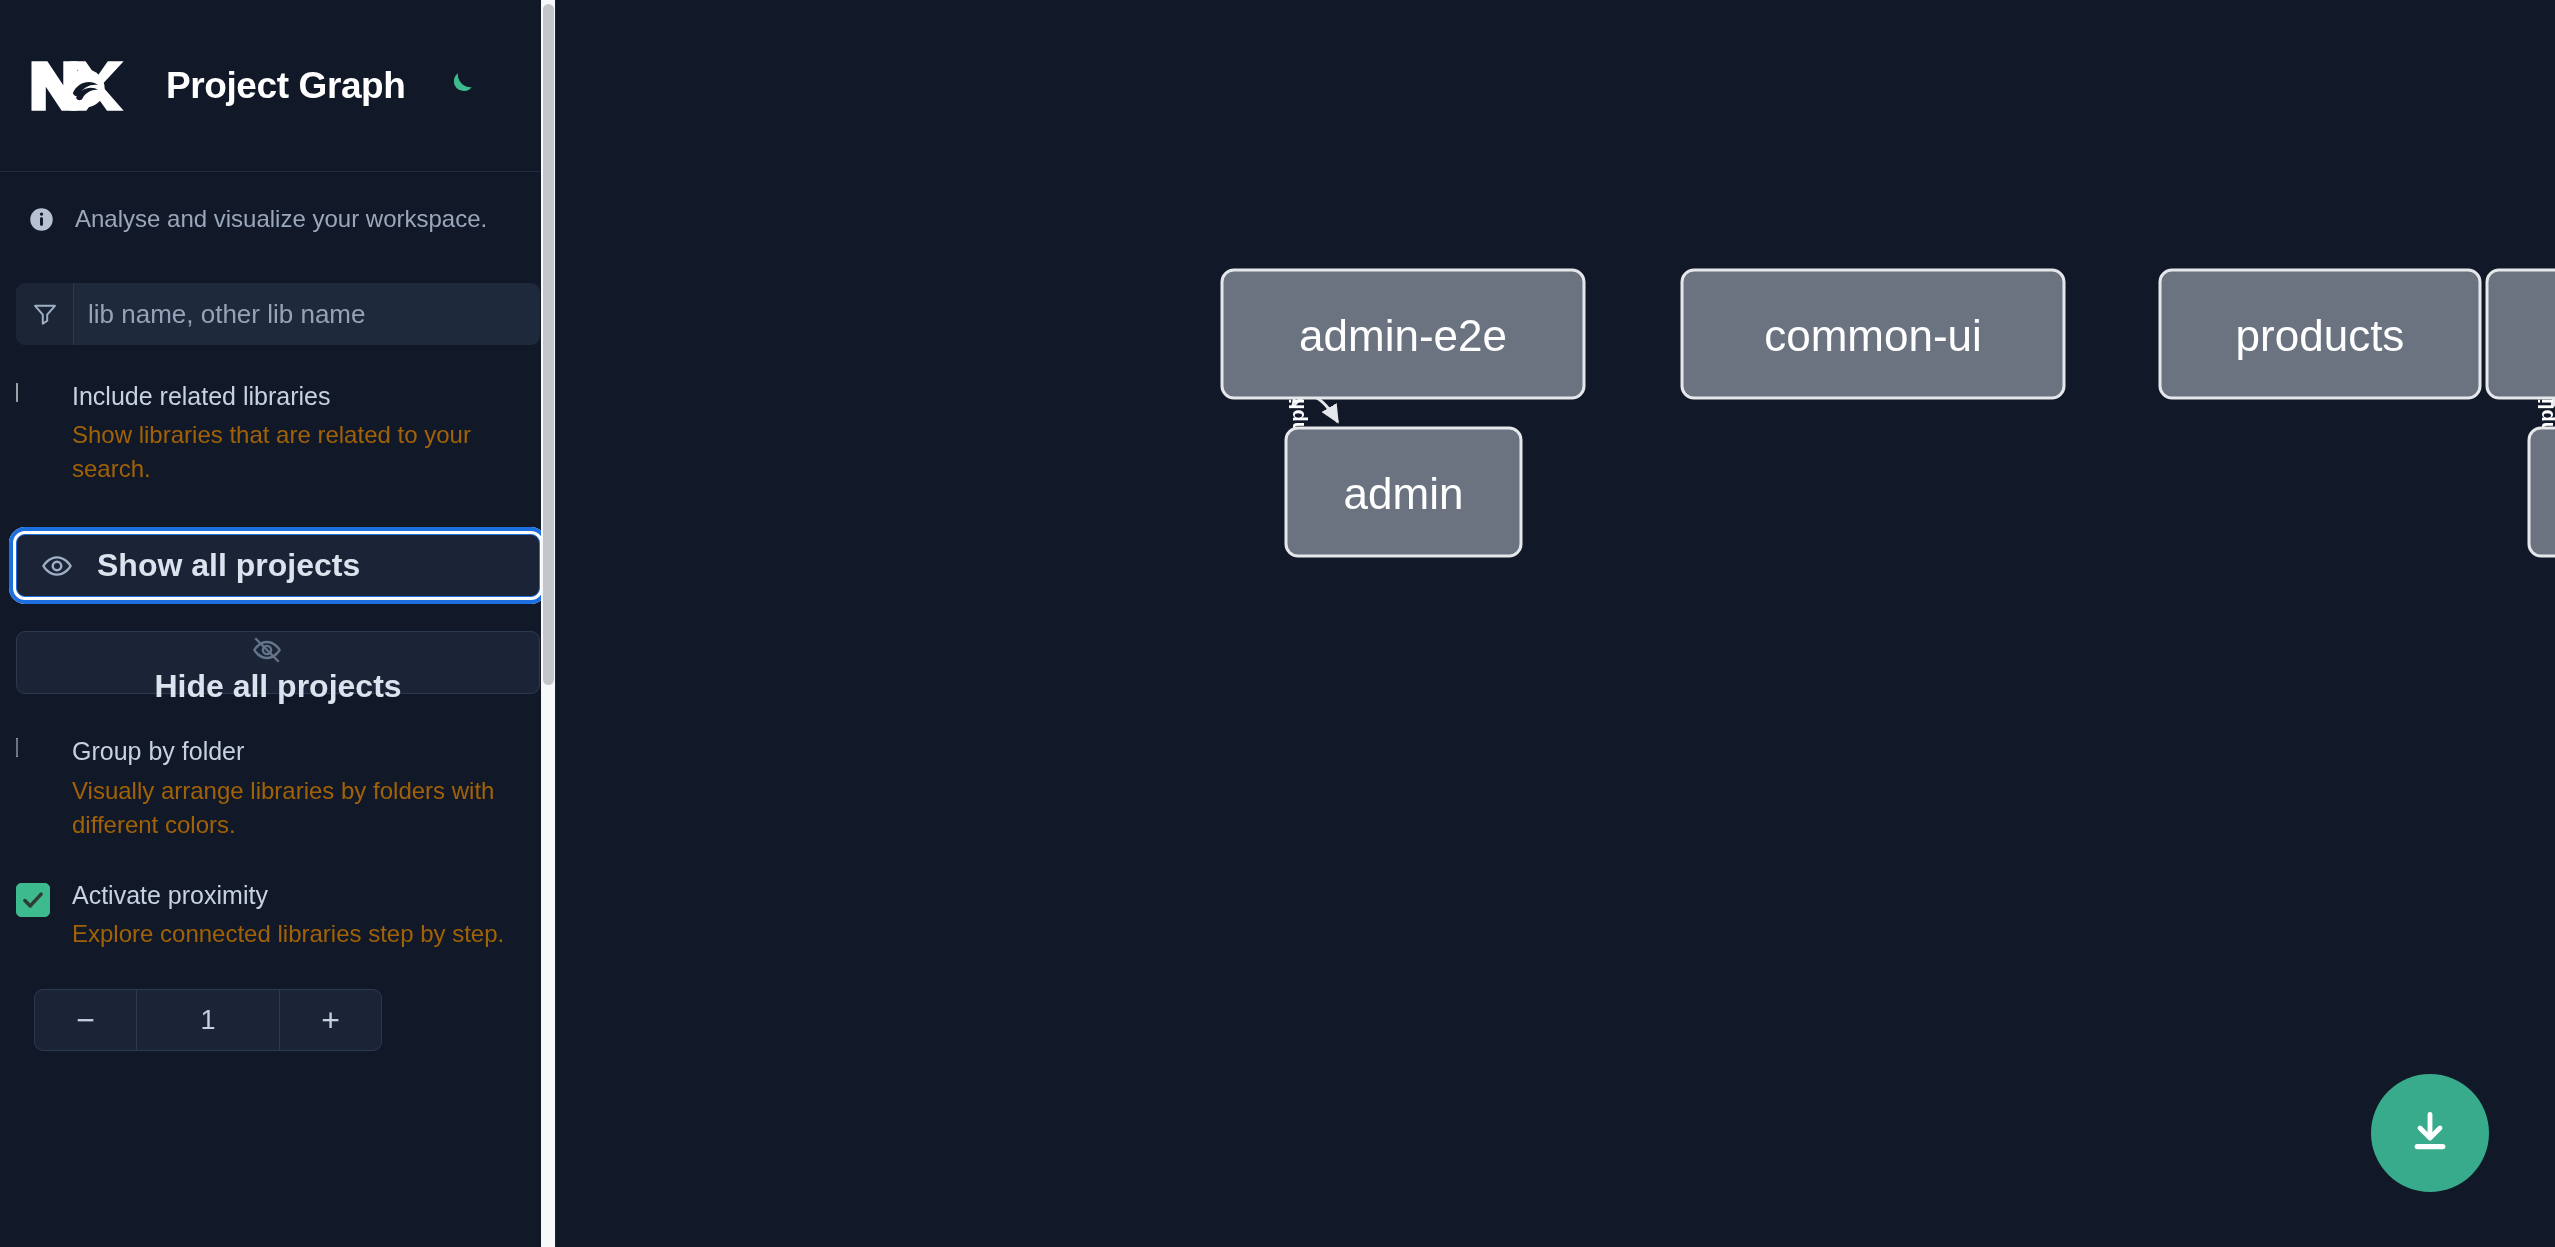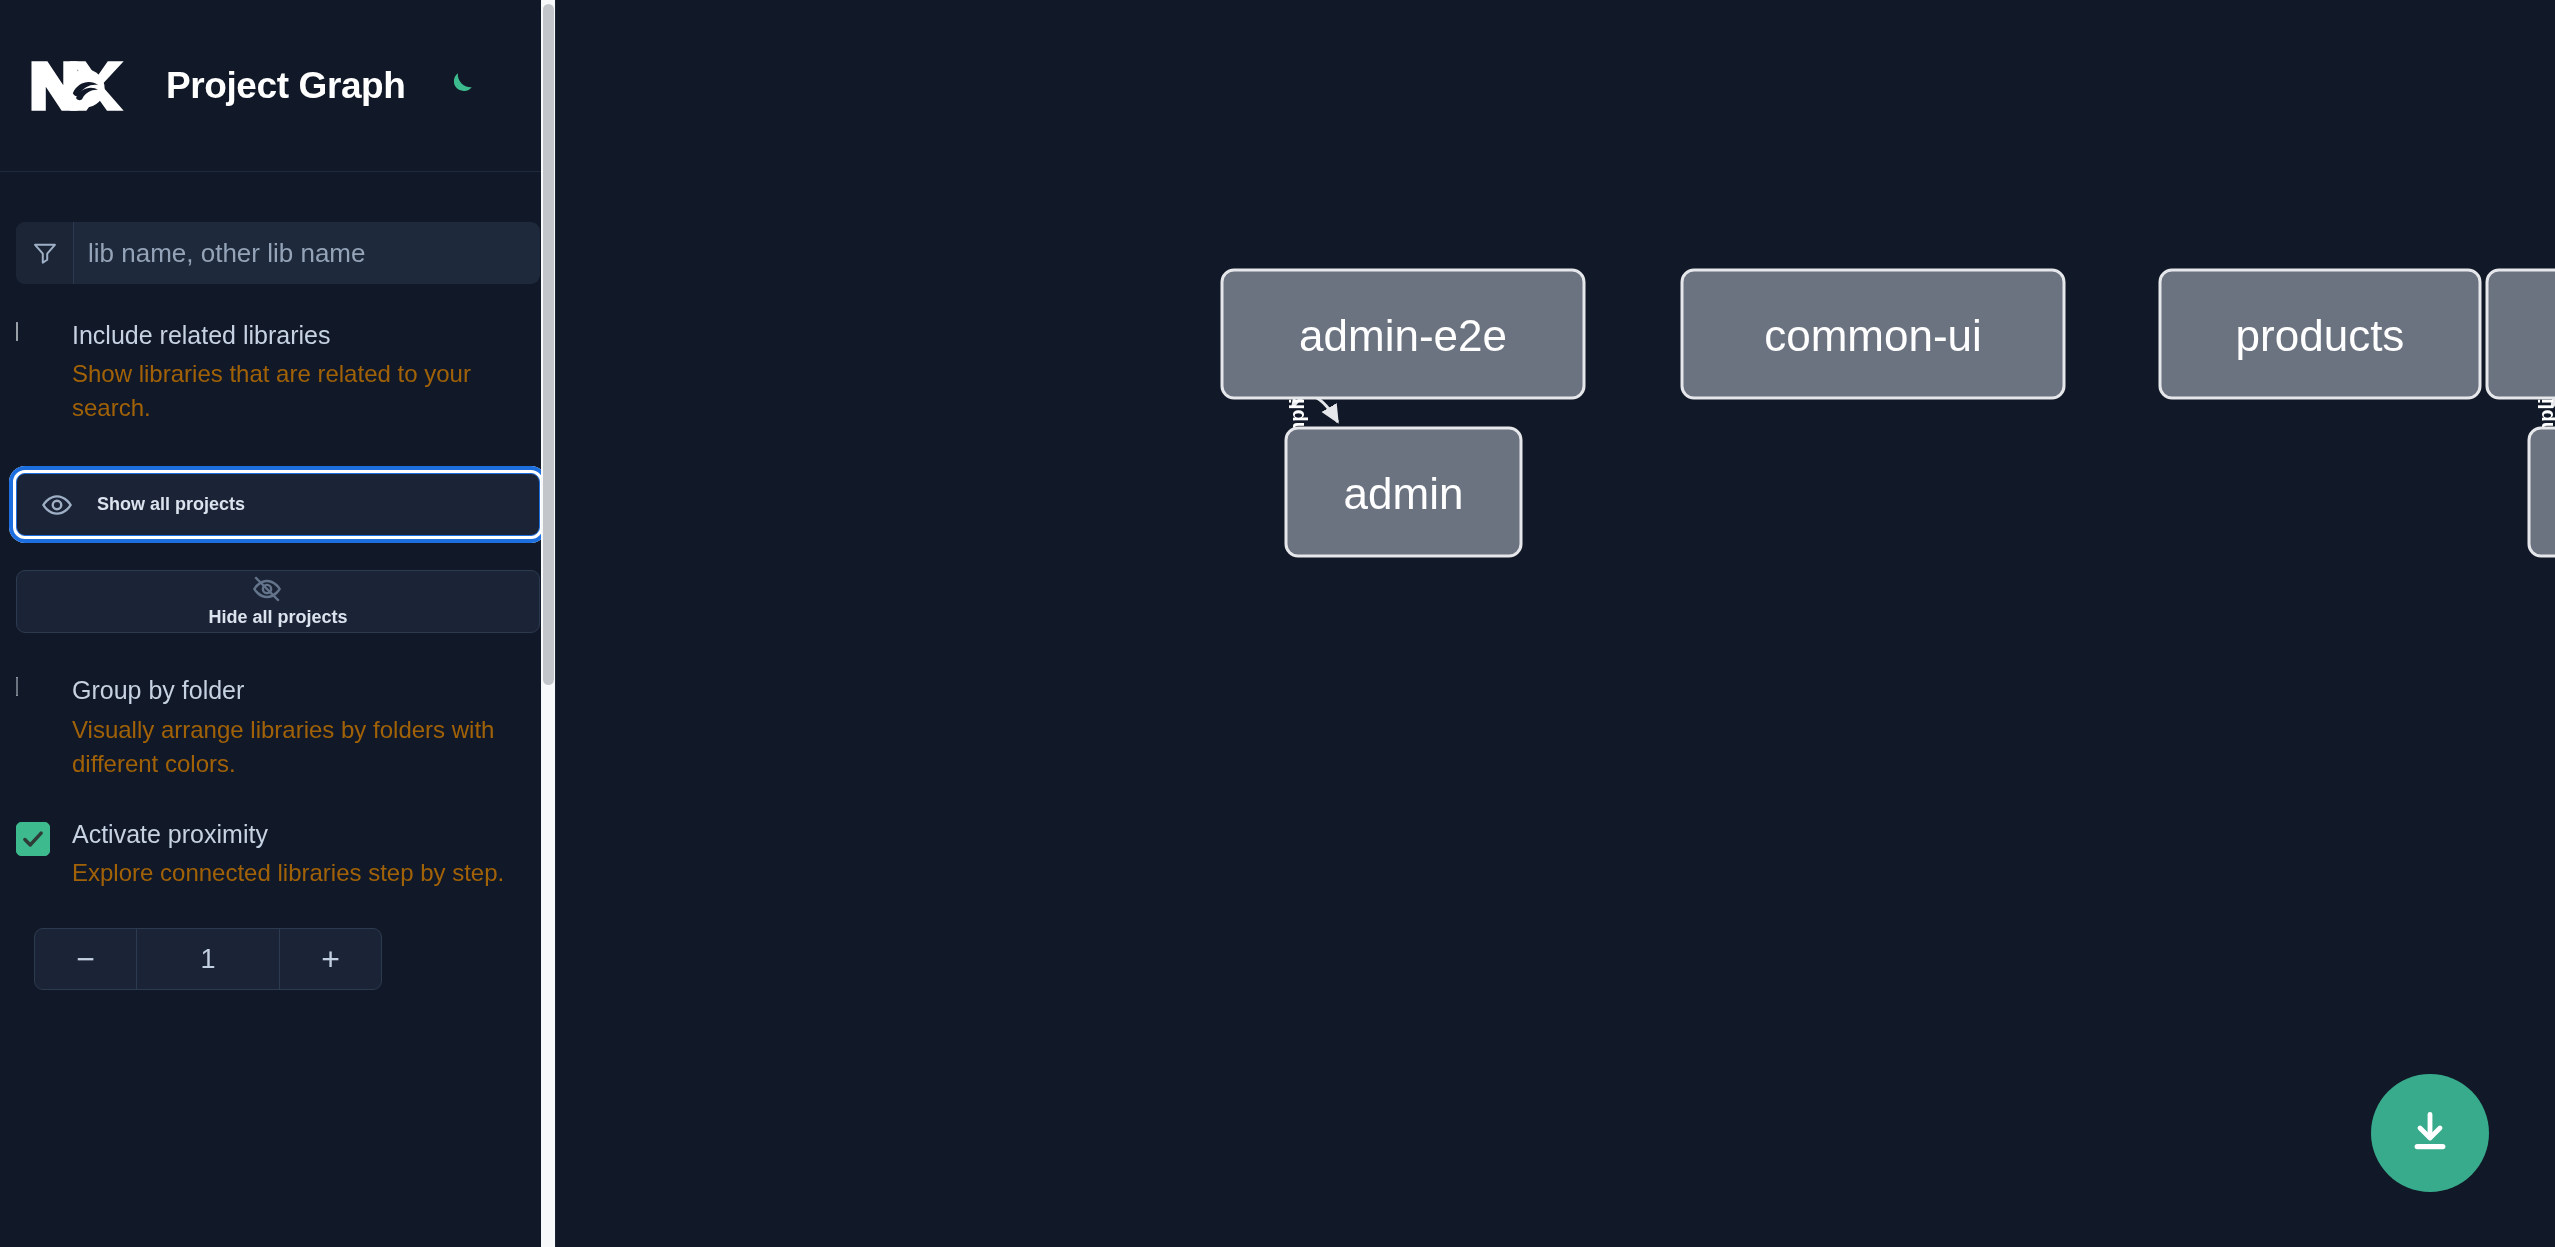--- a/index.html
+++ b/index.html
@@ -98,21 +98,21 @@
   
   .btn-group { margin-top: 48px; }
   .sb-btn {
     position: relative;
     height: 63px; width: 100%;
     display: flex; align-items: center;
     background: #1b2436;
     border: 1px solid #2c3purple;
     border: 1px solid #2c3a50;
     border-radius: 9px;
-    color: #dbe3ee; font-size: 18px; font-weight: 700;
+    color: #dbe3ee; font-size: 32px; font-weight: 700;
     padding: 0 22px; cursor: pointer;
     font-family: "Liberation Sans", sans-serif;
   }
   .sb-btn.focused {
     outline: 4px solid #1d6fe0;
     outline-offset: 3px;
     border-color: #1d6fe0;
     box-shadow: 0 0 0 7px #ffffff;
   }
   .sb-btn + .sb-btn { margin-top: 34px; flex-direction: column; }
@@ -209,20 +209,30 @@
         </svg>
       </span>
       <span class="app-title">Project Graph</span>
       <span class="theme-toggle">
         <svg viewBox="0 0 24 24" width="34" height="34" aria-hidden="true">
           <path fill="#3dba8e" d="M21 12.8A9 9 0 0 1 11.2 3a7 7 0 1 0 9.8 9.8z"></path>
         </svg>
       </span>
     </div>
 
+    <div class="sb-info">
+      <span class="info-icon">
+        <svg viewBox="0 0 24 24" width="27" height="27" aria-hidden="true">
+          <circle cx="12" cy="12" r="10" fill="#b6c1d1"></circle>
+          <circle cx="12" cy="7.2" r="1.5" fill="#111827"></circle>
+          <rect x="10.7" y="10" width="2.6" height="7.5" rx="1.1" fill="#111827"></rect>
+        </svg>
+      </span>
+      <span class="sb-info-text">Analyse and visualize your workspace.</span>
+    </div>
 
     <div class="sb-body">
 
       <div class="search-wrap">
         <span class="search-icon-box">
           <svg viewBox="0 0 24 24" width="28" height="28" aria-hidden="true">
             <path d="M3.5 5h17l-6.6 7.6v5.2l-3.8 2.6v-7.8z" fill="none" stroke="#9fb0c6" stroke-width="1.7" stroke-linejoin="round"></path>
           </svg>
         </span>
         <input class="search-input" type="text" value="" placeholder="lib name, other lib name" style="">

